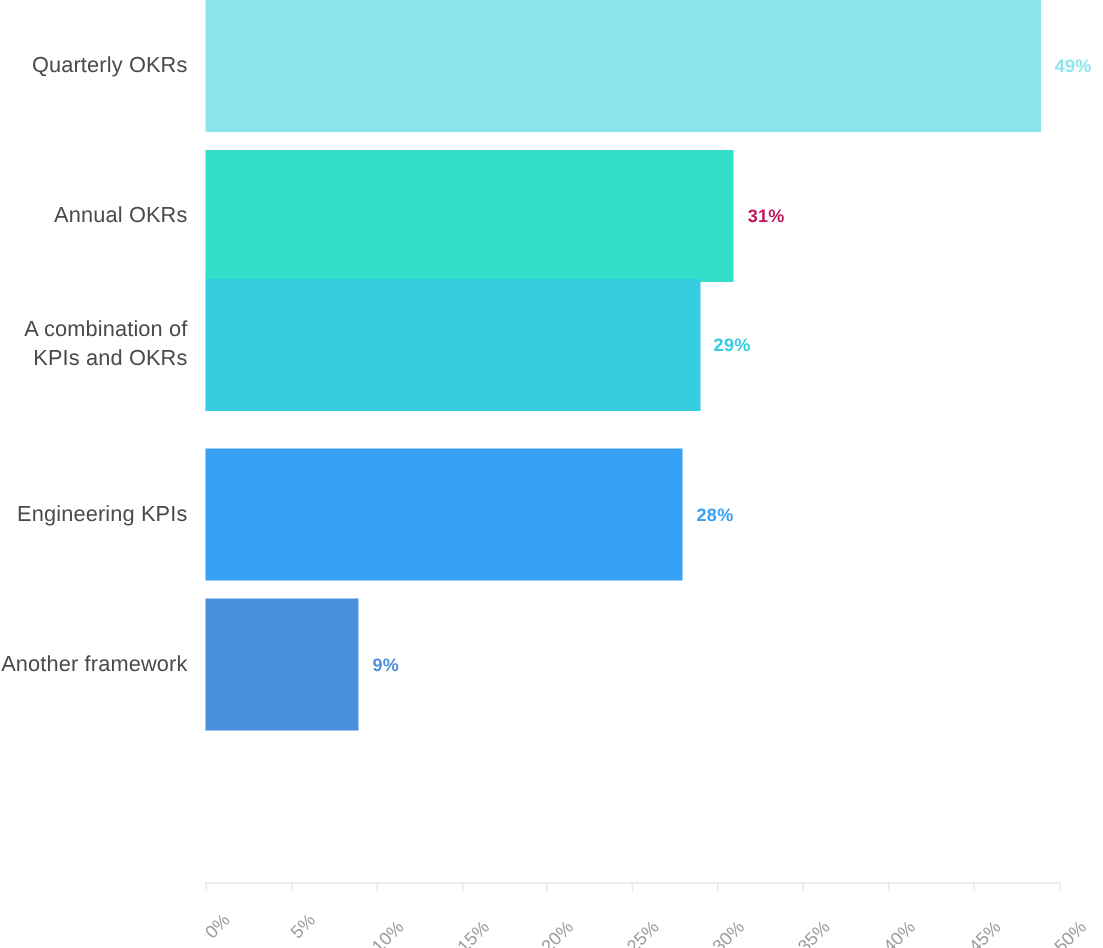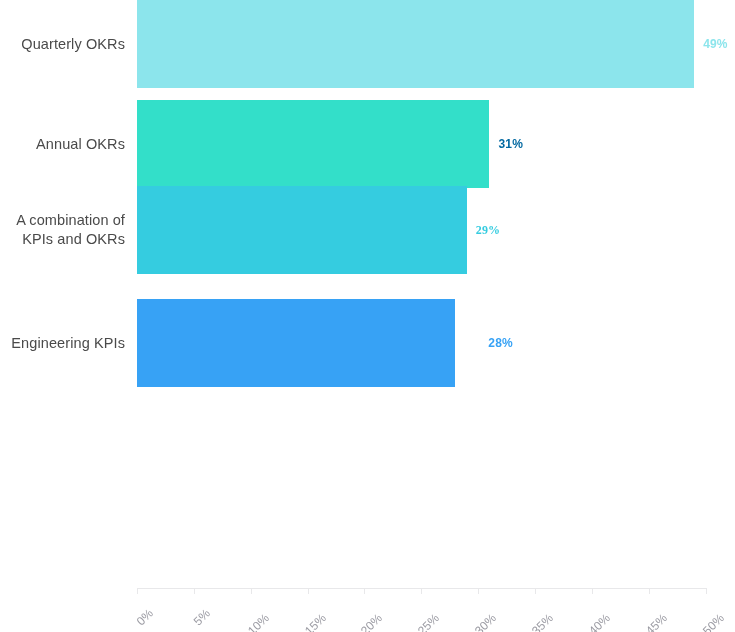--- a/index.html
+++ b/index.html
@@ -130,41 +130,48 @@
       <div class="bar-track">
         <div class="bar" style="width: 557.13px; background: rgb(140, 229, 236);"></div>
         <div class="bar-value" style="left: 557.13px; color: rgb(140, 229, 236);">49%</div>
       </div>
     </div>
 
     <div class="bar-row" style="top:100px;">
       <div class="cat-label" style="color: rgb(74, 74, 74);">Annual OKRs</div>
       <div class="bar-track">
         <div class="bar" style="width: 352.47px; background: rgb(51, 223, 201);"></div>
-        <div class="bar-value" style="left: 352.47px; color: #0369a1;">31%</div>
+        <div class="bar-value" style="left: 352.47px; color: #be185d;">31%</div>
       </div>
     </div>
 
     <div class="bar-row" style="top:186px;">
       <div class="cat-label" style="color: rgb(74, 74, 74);">A combination of
 KPIs and OKRs</div>
       <div class="bar-track">
         <div class="bar" style="width: 329.73px; background: rgb(53, 204, 224);"></div>
-        <div class="bar-value" style="left: 329.73px; color: rgb(53, 204, 224); font-family: Liberation Serif, serif;">29%</div>
+        <div class="bar-value" style="left: 329.73px; color: rgb(53, 204, 224);">29%</div>
       </div>
     </div>
 
     <div class="bar-row" style="top:299px;">
       <div class="cat-label" style="color: rgb(74, 74, 74);">Engineering KPIs</div>
       <div class="bar-track">
         <div class="bar" style="width: 318.36px; background: rgb(55, 162, 245);"></div>
-        <div class="bar-value" style="left: 318.36px; color: rgb(55, 162, 245); margin-left: 24px;">28%</div>
+        <div class="bar-value" style="left: 318.36px; color: rgb(55, 162, 245);">28%</div>
       </div>
     </div>
 
+    <div class="bar-row" style="top:399px;">
+      <div class="cat-label" style="color: rgb(74, 74, 74);">Another framework</div>
+      <div class="bar-track">
+        <div class="bar" style="width: 102.33px; background: rgb(74, 143, 222);"></div>
+        <div class="bar-value" style="left: 102.33px; color: rgb(74, 143, 222);">9%</div>
+      </div>
+    </div>
 
 
     <div class="axis-line"></div>
     <div id="xticks">
         <div class="tick-mark" style="left: 137px; background: rgb(232, 232, 234);"></div>
         <div class="tick-label" style="left: 141px; color: rgb(155, 155, 163);"><span class="tick-label-inner">0%</span></div>
         <div class="tick-mark" style="left: 193.85px; background: rgb(232, 232, 234);"></div>
         <div class="tick-label" style="left: 197.85px; color: rgb(155, 155, 163);"><span class="tick-label-inner">5%</span></div>
         <div class="tick-mark" style="left: 250.7px; background: rgb(232, 232, 234);"></div>
         <div class="tick-label" style="left: 254.7px; color: rgb(155, 155, 163);"><span class="tick-label-inner">10%</span></div>

